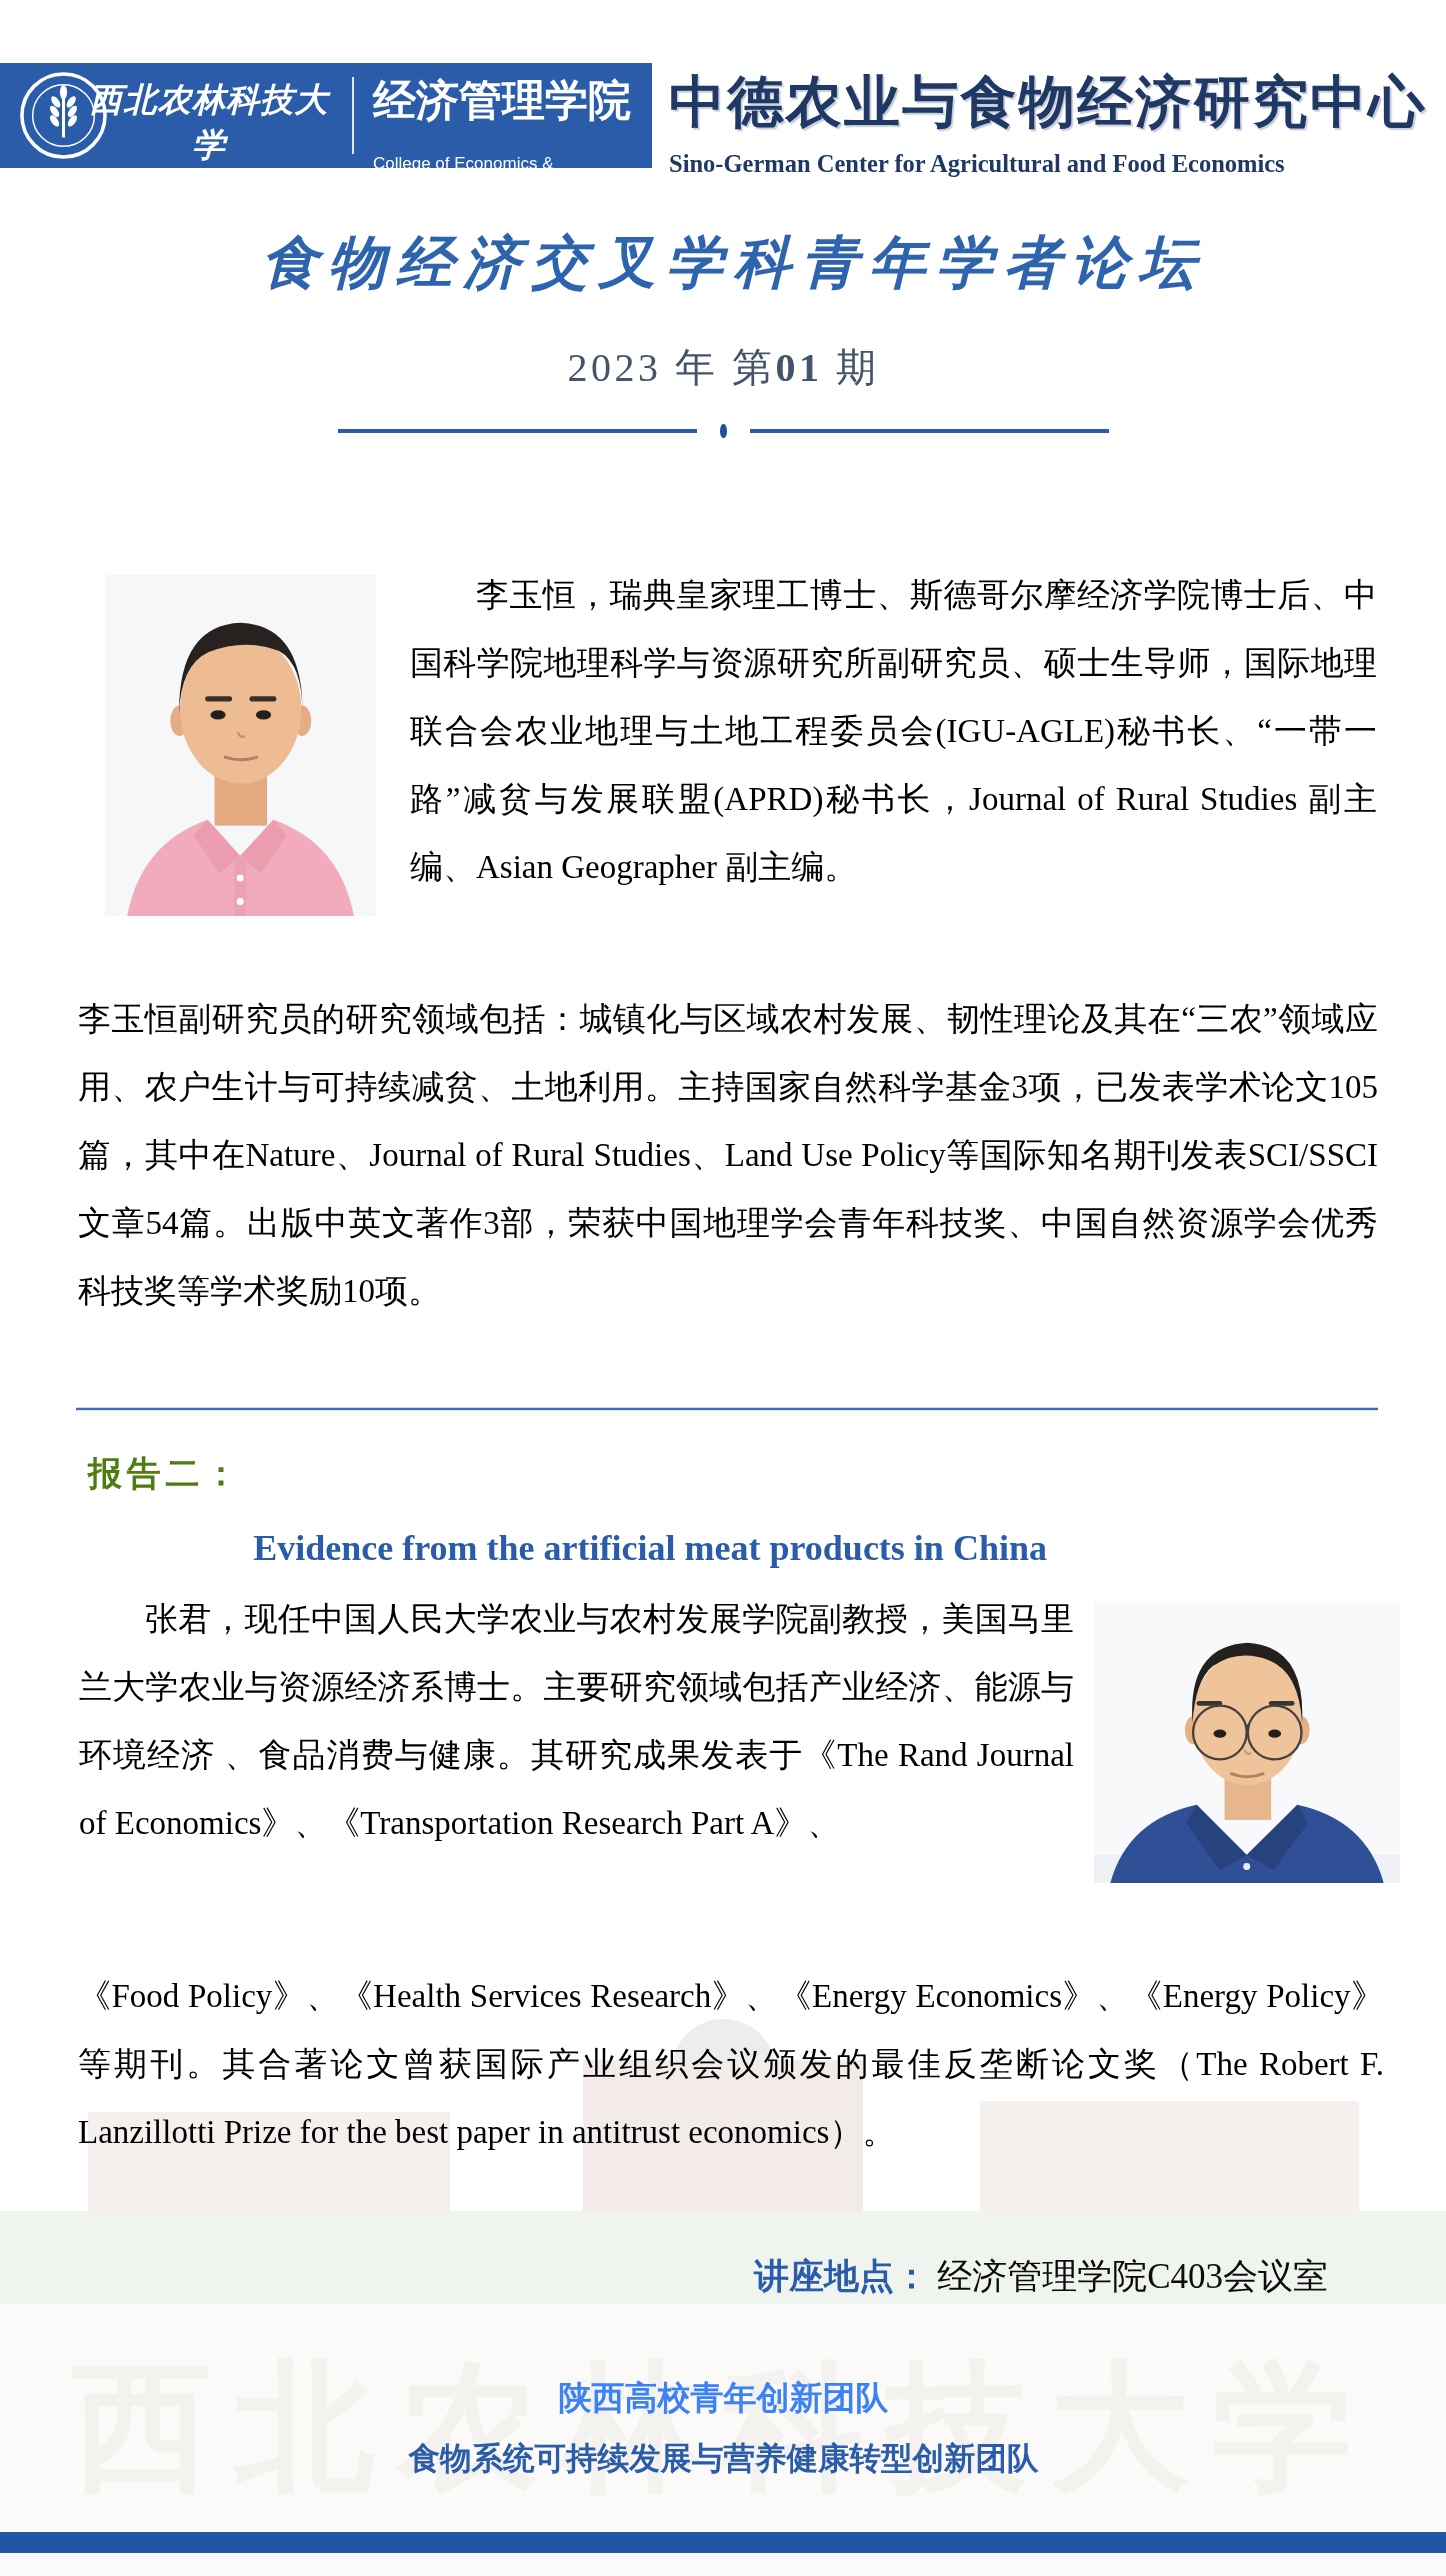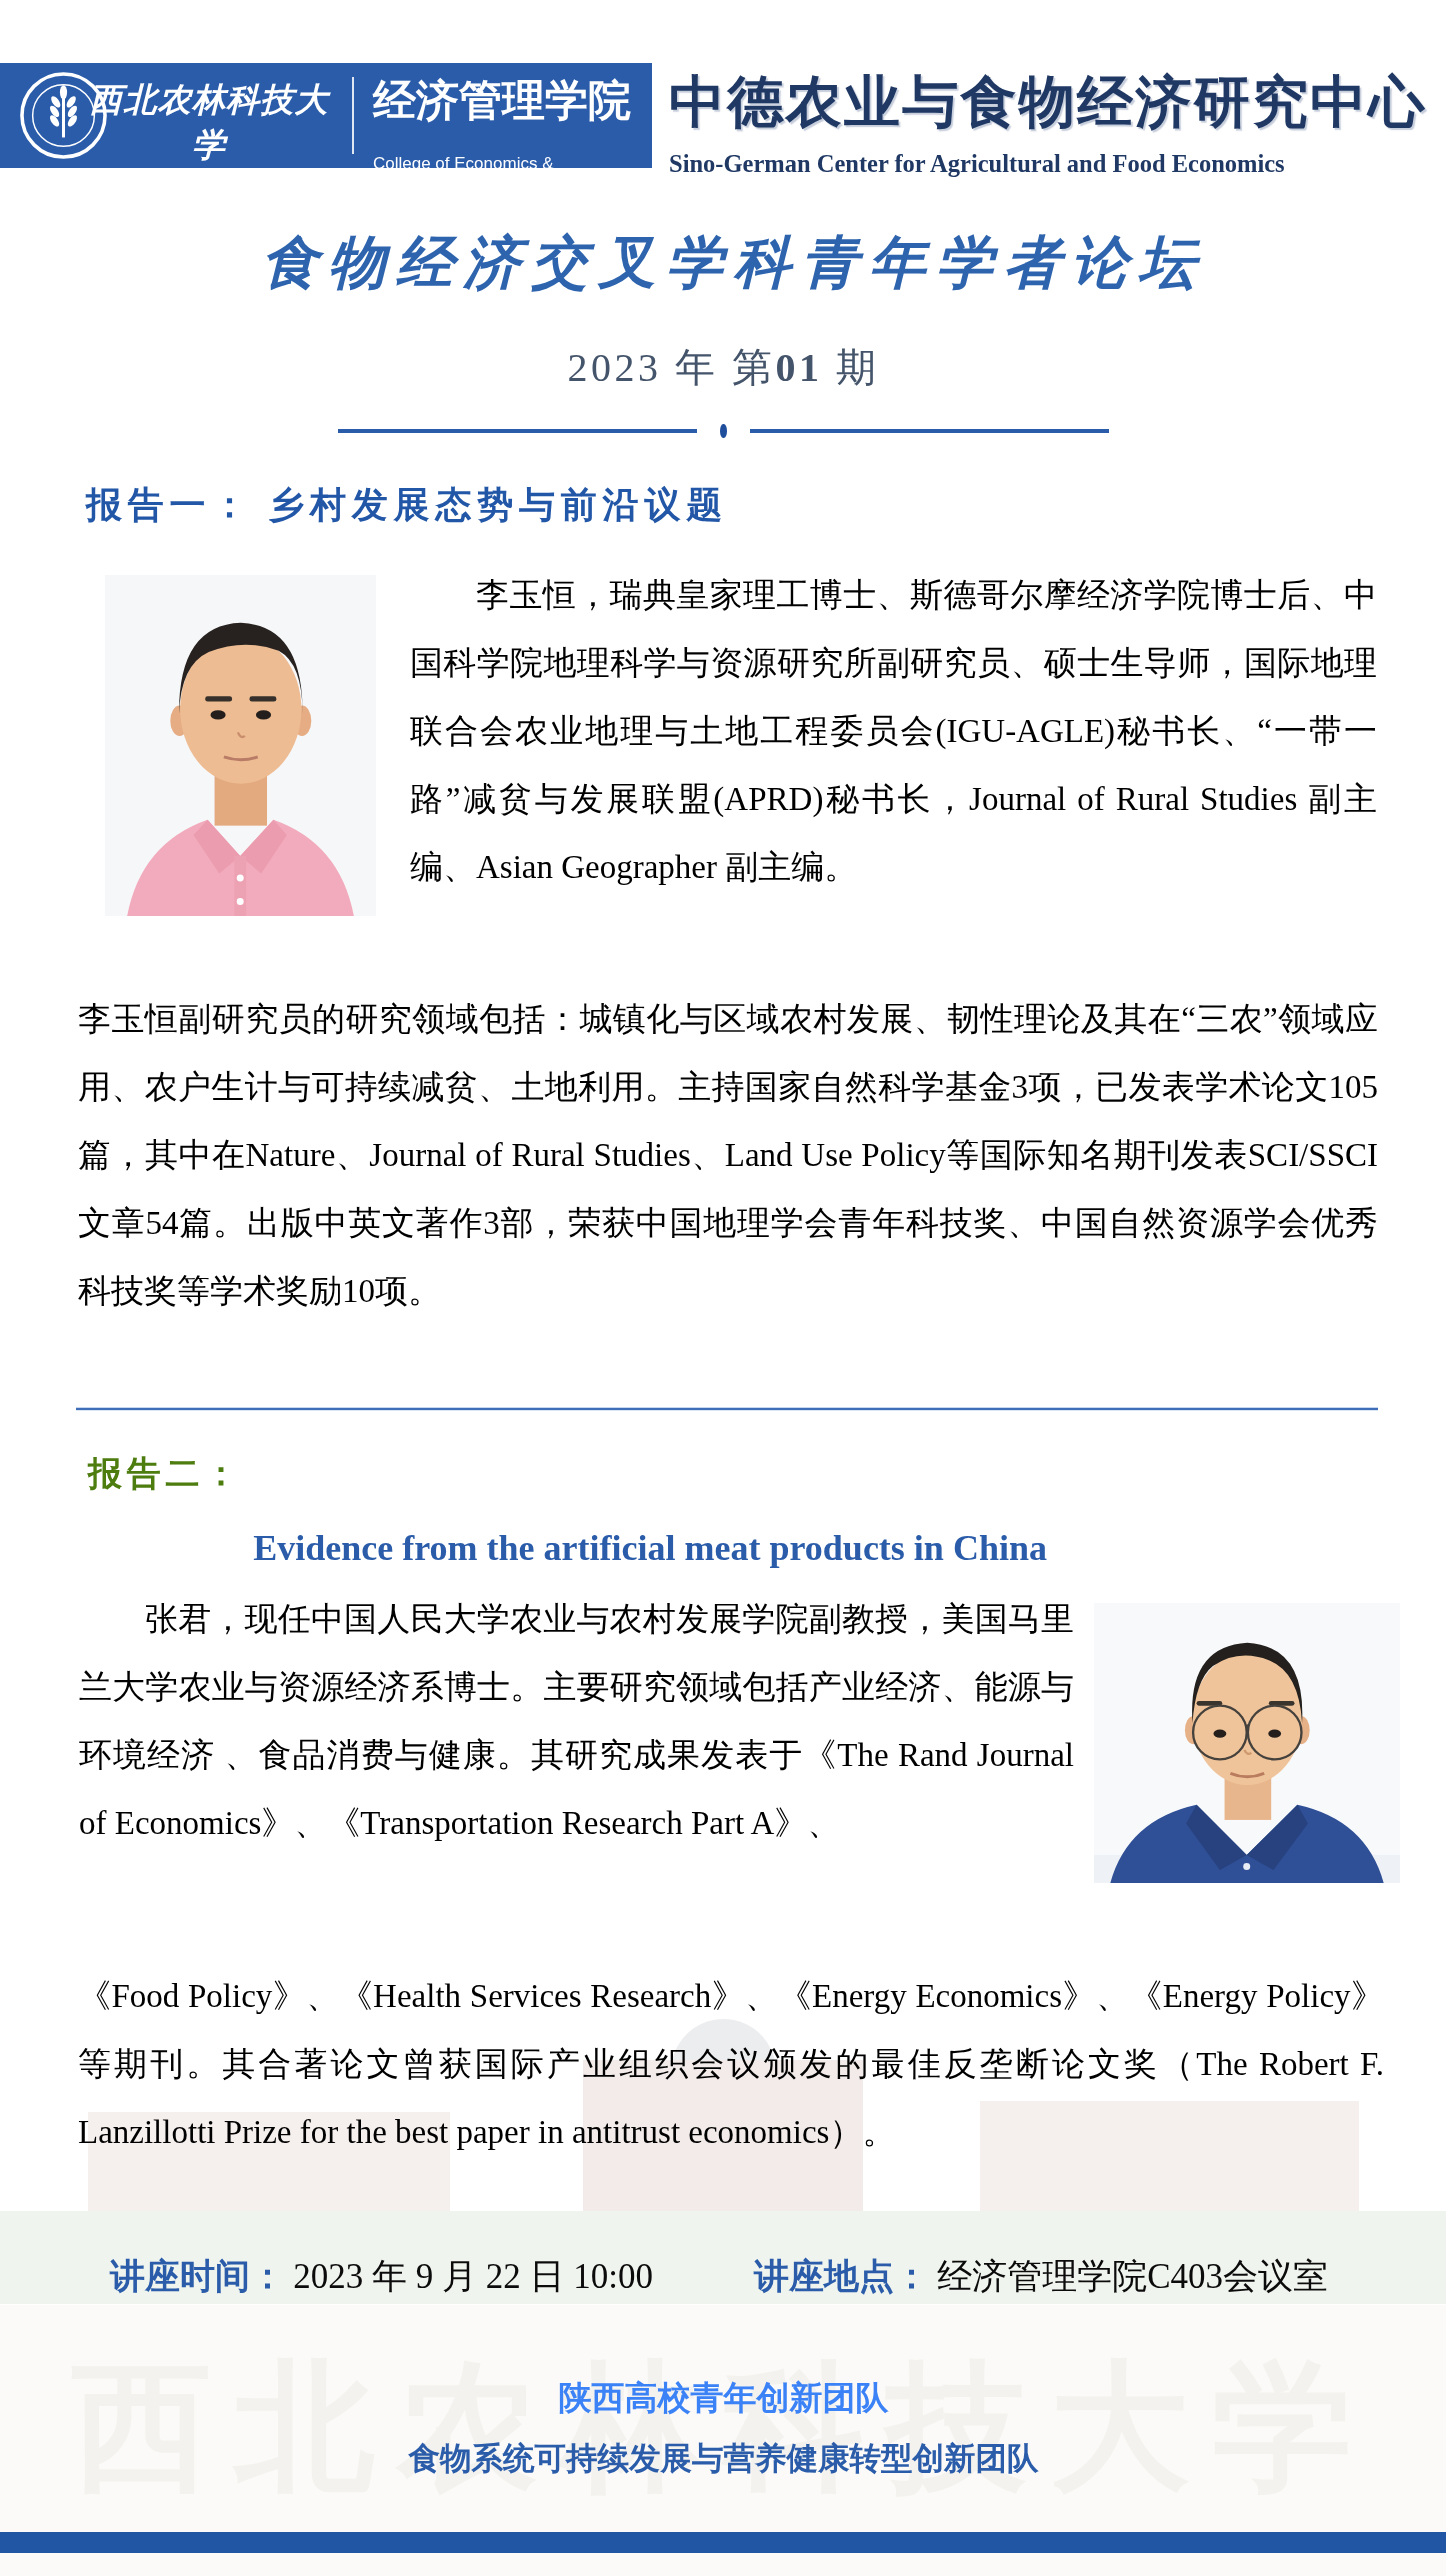--- a/index.html
+++ b/index.html
@@ -136,21 +136,20 @@
 
     <div class="forum-title">食物经济交叉学科青年学者论坛</div>
     <div class="issue-line"><span>2023 年 第</span><b>01</b><span> 期</span></div>
 
     <div class="divider">
       <div class="bar"></div>
       <div class="dot"></div>
       <div class="bar"></div>
     </div>
 
-    <div class="r1-heading"><span>报告一：</span><span class="gap"></span><span>乡村发展态势与前沿议题</span></div>
 
     <svg class="photo1" viewBox="0 0 465 585">
       <rect width="465" height="585" fill="#f6f7f9"></rect>
       <rect x="188" y="320" width="90" height="110" fill="#e3a97f"></rect>
       <path d="M38 585 Q62 460 176 420 L232 482 L289 420 Q403 460 427 585 Z" fill="#f2abbc"></path>
       <path d="M176 420 L232 482 L196 512 L152 446 Z" fill="#eb9cae"></path>
       <path d="M289 420 L232 482 L268 512 L312 446 Z" fill="#eb9cae"></path>
       <rect x="222" y="482" width="20" height="103" fill="#eda2b3"></rect>
       <circle cx="232" cy="520" r="6" fill="#fff"></circle>
       <circle cx="232" cy="560" r="6" fill="#fff"></circle>
@@ -197,21 +196,20 @@
       <line x1="262" y1="214" x2="264" y2="214" stroke="#45413d" stroke-width="4"></line>
       <path d="M262 212 Q263 208 264 212" fill="none" stroke="#45413d" stroke-width="4"></path>
       <ellipse cx="216" cy="224" rx="11" ry="7" fill="#241f1c"></ellipse>
       <ellipse cx="310" cy="224" rx="11" ry="7" fill="#241f1c"></ellipse>
       <path d="M258 252 Q263 262 270 257" fill="none" stroke="#cf996f" stroke-width="4"></path>
       <path d="M234 292 Q263 304 292 292" fill="none" stroke="#b97c5e" stroke-width="5"></path>
     </svg>
 
     <div class="bio2-full">《Food Policy》、《Health Services Research》、《Energy Economics》、《Energy Policy》等期刊。其合著论文曾获国际产业组织会议颁发的最佳反垄断论文奖（The Robert F. Lanzillotti Prize for the best paper in antitrust economics）。</div>
 
-    <div class="meta-time"><span class="meta-label">讲座时间：</span><span class="meta-value">2023 年 9 月 22 日 10:00</span></div>
     <div class="meta-place"><span class="meta-label">讲座地点：</span><span class="meta-value">经济管理学院C403会议室</span></div>
 
     <div class="team1">陕西高校青年创新团队</div>
     <div class="team2">食物系统可持续发展与营养健康转型创新团队</div>
   </div>
 
   <div class="bottom-bar"></div>
 </div>
 
 

